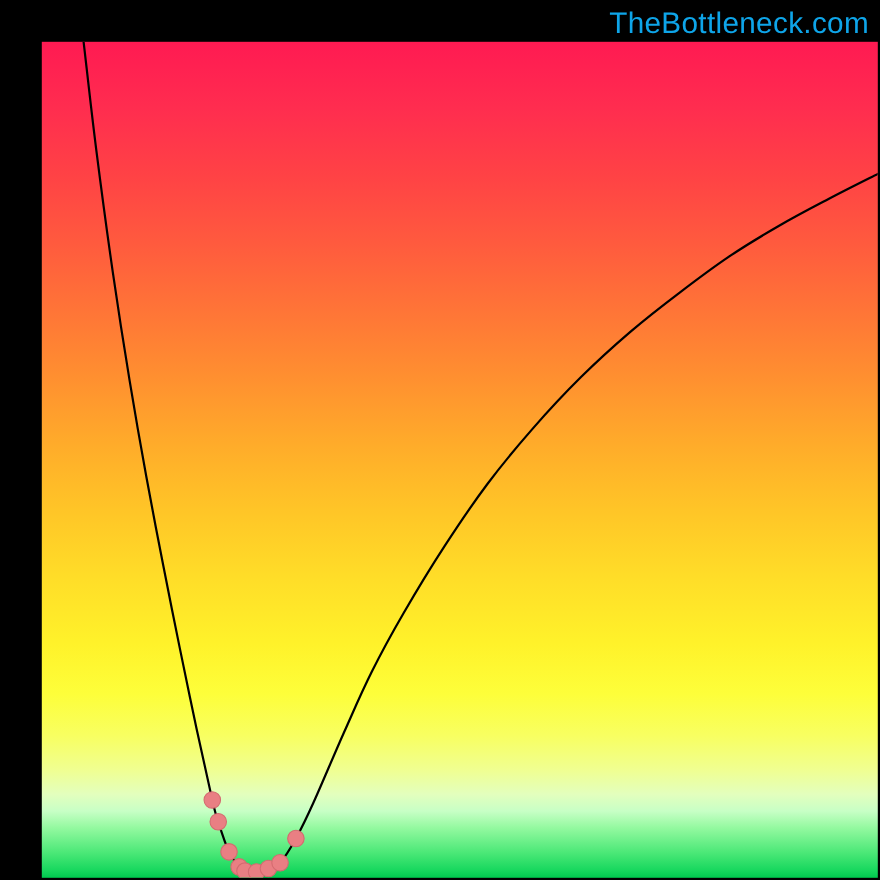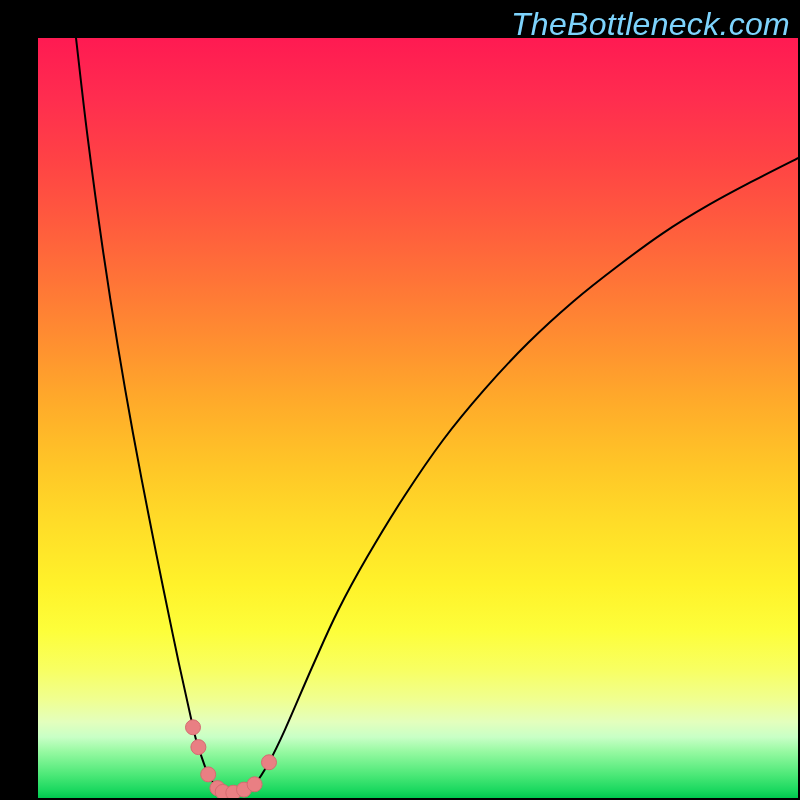--- a/index.html
+++ b/index.html
@@ -48,26 +48,25 @@
     );
     overflow: hidden;
   }
   .plot-area svg {
     display: block;
   }
   .watermark {
     position: absolute;
     top: 6px;
     right: 10px;
-    color: #7dd3fc;
-    font-size: 32px;
+    color: #0ea5e9;
+    font-size: 27px;
     font-weight: 500;
     letter-spacing: 0.3px;
     user-select: none;
-    font-style: italic;
   }
 </style>
 </head>
 <body>
 
 <div class="frame">
   <div class="plot-area">
     <svg id="chart-svg" width="760" height="760" viewBox="0 0 760 760">
         <path d="M 38 0 C 40.1 17.5, 44.6 59.5, 49.4 97.3 C 54.2 135.0, 59.1 171.9, 64.6 209.8 C 70.1 247.7, 74.3 274.4, 79.8 307.8 C 85.3 341.2, 89.5 365.1, 95.0 395.2 C 100.5 425.3, 104.7 447.0, 110.2 475.0 C 115.7 503.0, 119.9 524.2, 125.4 551.0 C 130.9 577.8, 135.3 599.1, 140.6 624.0 C 145.9 648.9, 151.5 674.0, 155.0 689.3 C 158.6 704.6, 157.6 700.6, 160.4 709.1 C 163.1 717.6, 166.8 729.1, 170.2 736.4 C 173.7 743.8, 176.8 747.0, 179.4 750.1 C 182.0 753.3, 181.8 753.1, 184.7 753.9 C 187.6 754.7, 191.5 755.1, 195.3 754.7 C 199.2 754.3, 202.1 753.1, 206.0 751.6 C 209.8 750.1, 212.1 751.2, 216.6 746.3 C 221.1 741.4, 225.6 734.1, 231.0 724.3 C 236.5 714.4, 239.1 709.1, 247.0 691.6 C 254.9 674.1, 265.5 648.5, 275.1 627.0 C 284.7 605.5, 290.5 591.7, 300.2 572.3 C 309.9 552.9, 317.2 539.6, 329.1 519.1 C 341.0 498.6, 352.6 479.3, 366.3 458.3 C 380.0 437.2, 390.7 421.2, 405.1 402.0 C 419.4 382.9, 430.8 369.4, 446.1 351.9 C 461.4 334.4, 474.2 320.6, 490.2 304.8 C 506.2 288.9, 518.9 277.5, 535.0 263.7 C 551.2 249.9, 563.7 240.3, 579.9 228.0 C 596.0 215.7, 608.4 206.3, 624.7 195.3 C 641.0 184.4, 654.0 176.6, 670.3 167.2 C 686.6 157.8, 699.0 151.4, 715.2 142.9 C 731.3 134.4, 751.9 124.2, 760.0 120.1" fill="none" stroke="#000000" stroke-width="2" stroke-linecap="round"></path>
         <circle cx="155.0" cy="689.3" r="7.5" fill="#e97f83" stroke="#d46b70" stroke-width="1"></circle>

